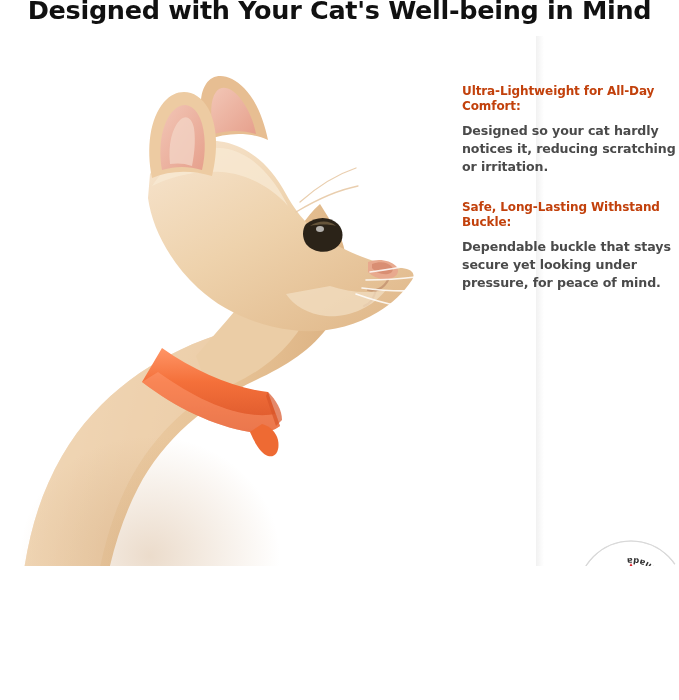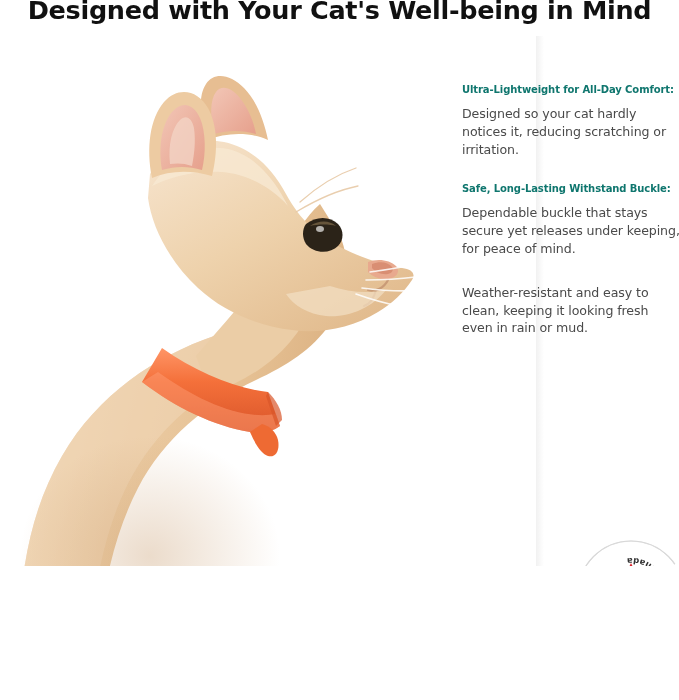--- a/index.html
+++ b/index.html
@@ -64,31 +64,31 @@
     position: absolute;
     left: 462px;
     top: 84px;
     width: 218px;
   }
   .feature {
     margin-bottom: 22px;
   }
   .feature-title {
     font-family: "DejaVu Sans", sans-serif;
-    font-size: 10px;
+    font-size: 12px;
     font-weight: bold;
-    color: #0f766e;
+    color: #c2410c;
     line-height: 1.22;
     margin: 0 0 9px 0;
     letter-spacing: -0.1px;
   }
   .feature-body {
     font-family: "DejaVu Sans", sans-serif;
     font-size: 12.6px;
-    font-weight: normal;
+    font-weight: bold;
     color: #4a4a4a;
     line-height: 1.42;
     margin: 0;
     letter-spacing: -0.1px;
   }
   .feature.f1 { margin-bottom: 24px; }
   .feature.f2 { margin-bottom: 26px; }
 
   
   .badge {
@@ -232,25 +232,24 @@
 
   <div class="panel">
 
     <div class="feature f1">
       <p class="feature-title">Ultra-Lightweight for All-Day Comfort:</p>
       <p class="feature-body">Designed so your cat hardly notices it, reducing scratching or irritation.</p>
     </div>
 
     <div class="feature f2">
       <p class="feature-title">Safe, Long-Lasting Withstand Buckle:</p>
-      <p class="feature-body">Dependable buckle that stays secure yet releases under keeping, for peace of mind.</p>
+      <p class="feature-body">Dependable buckle that stays secure yet looking under pressure, for peace of mind.</p>
     </div>
 
     <div class="feature f3">
-      <p class="feature-body">Weather-resistant and easy to clean, keeping it looking fresh even in rain or mud.</p>
     </div>
 
   </div>
 
   <div class="badge">
     <svg width="108" height="108" viewBox="0 0 108 108" xmlns="http://www.w3.org/2000/svg">
       <defs>
         <path id="badgeArc" d="M 18 54 A 36 36 0 1 0 90 54 A 36 36 0 1 0 18 54"></path>
       </defs>
       <circle cx="54" cy="54" r="53" fill="#ffffff" stroke="#E2E2E2" stroke-width="1"></circle>

